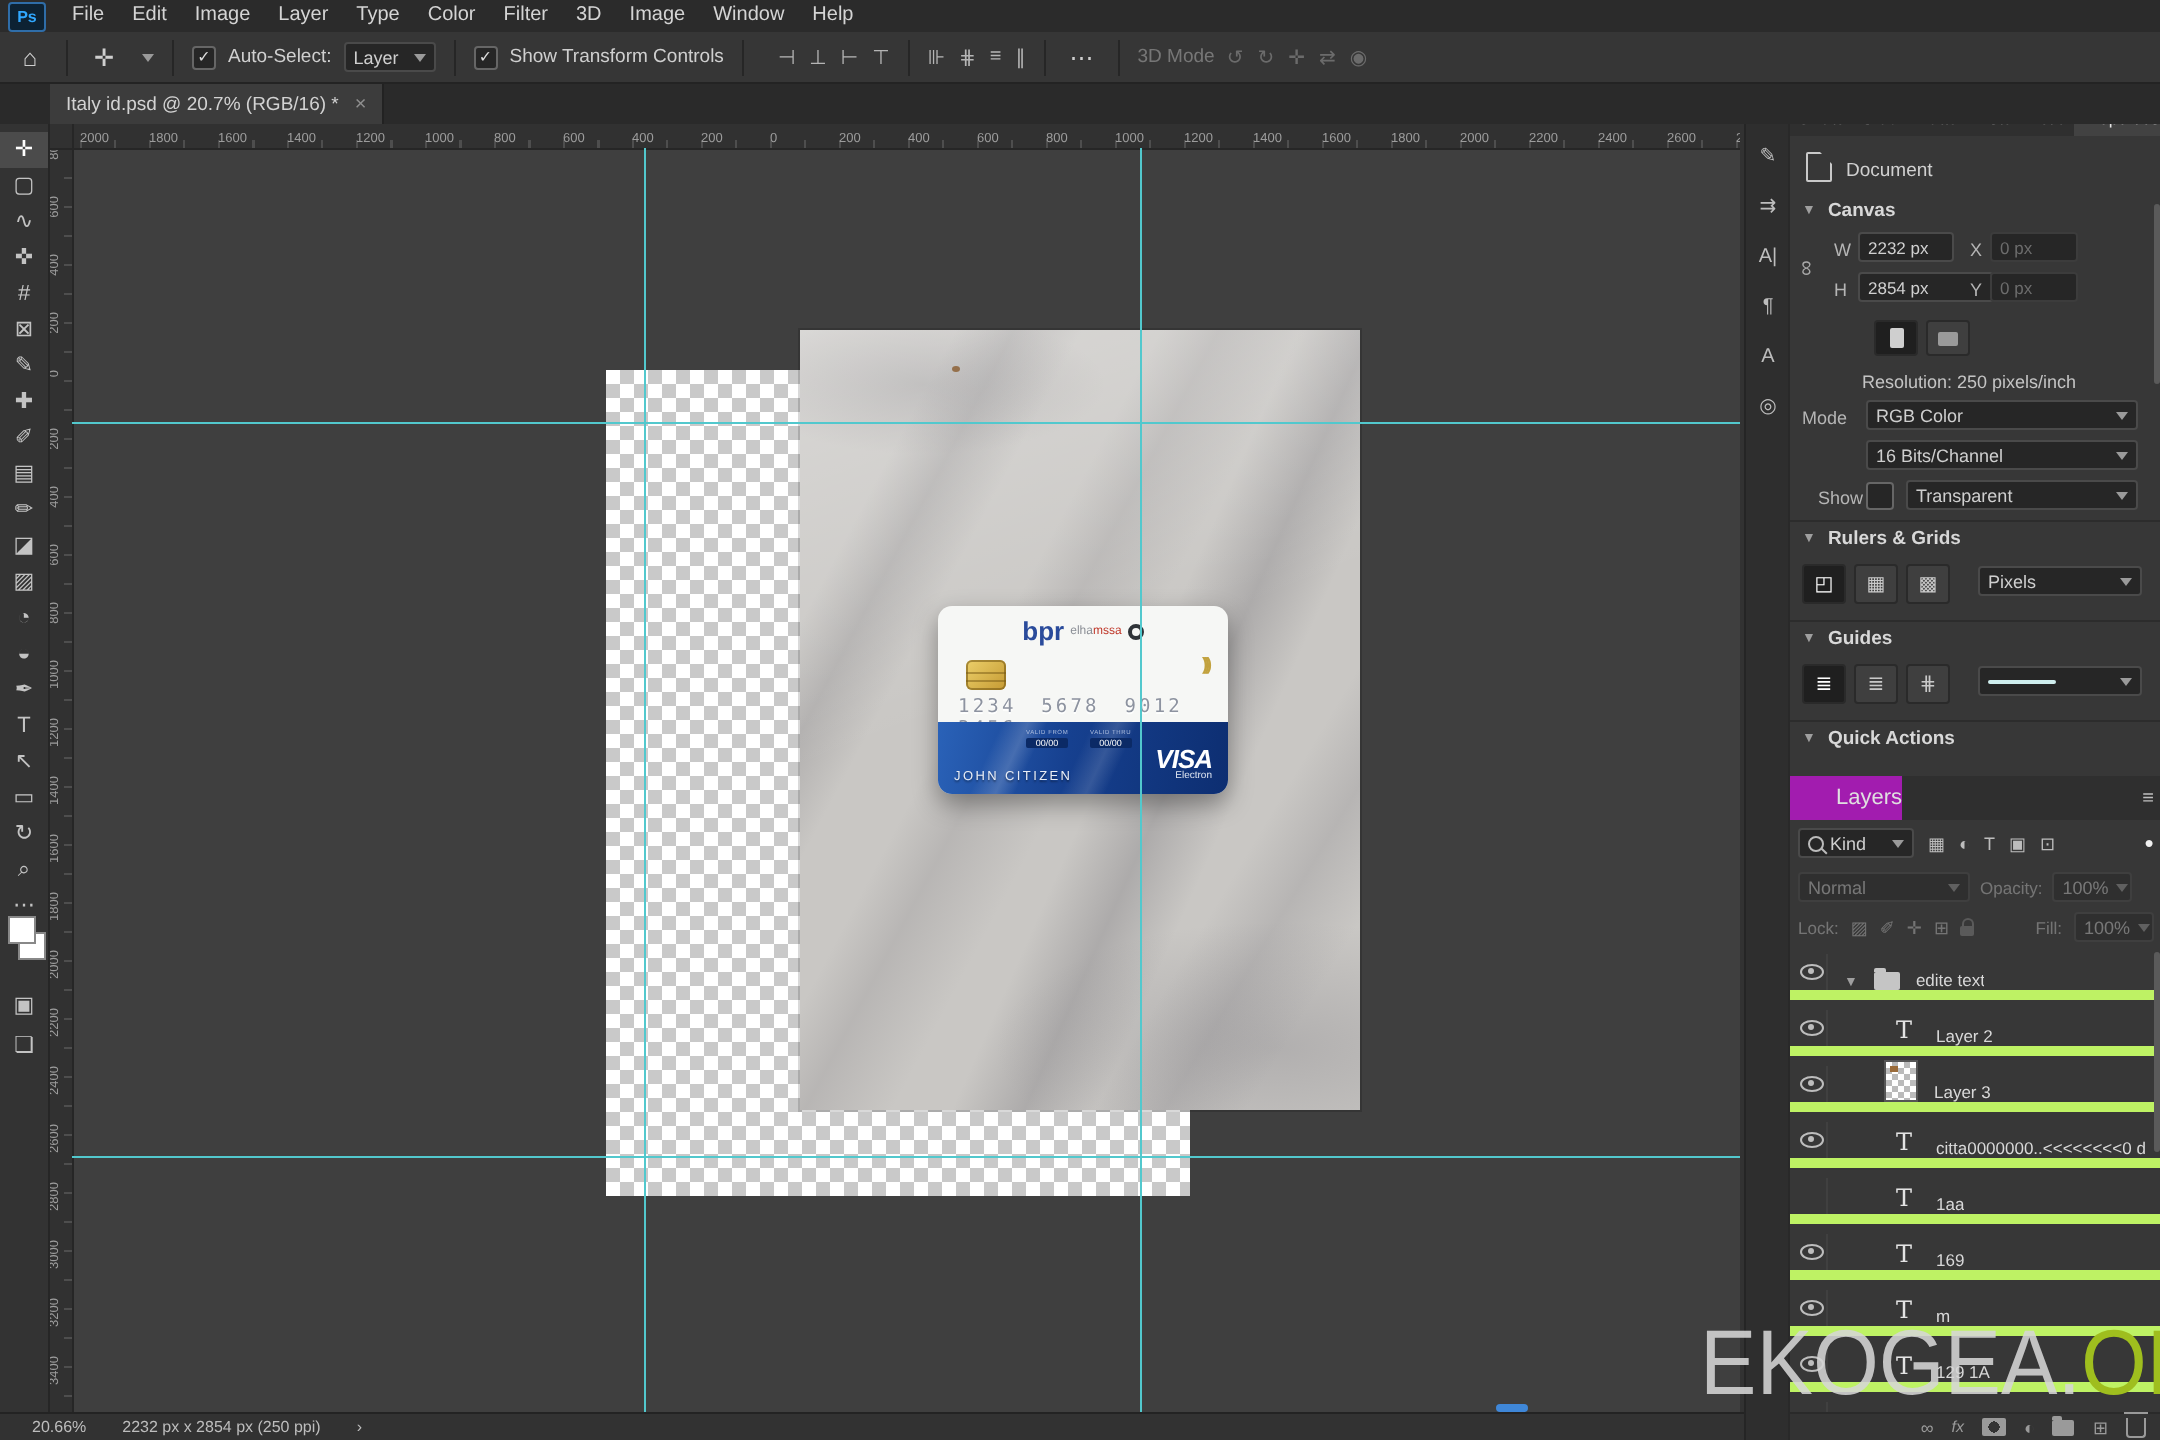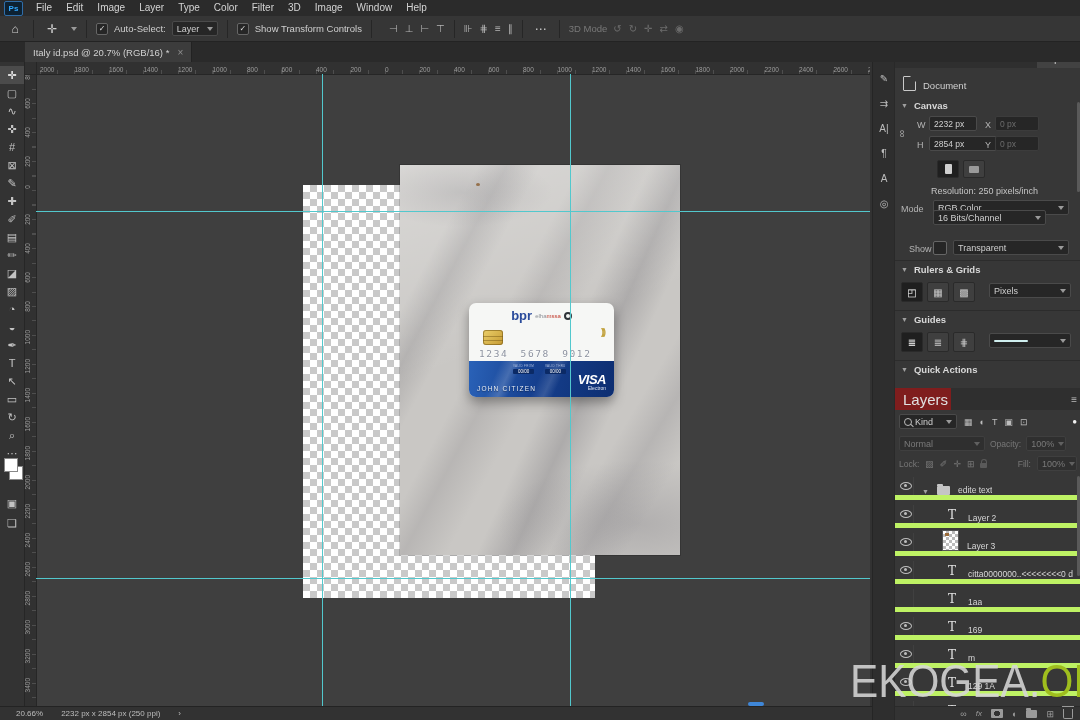--- a/index.html
+++ b/index.html
@@ -112,22 +112,22 @@
   .doc-icon::before{content:'';position:absolute;right:-1px;top:-1px;border:3px solid;border-color:#373737 #373737 transparent transparent}
   .linkchain{position:absolute;font-size:11px;color:#a8a8a8;transform:rotate(90deg)}
   .orientbtn{position:absolute;width:22px;height:18px;border:1px solid #2a2a2a;border-radius:2px;background:#3f3f3f;
              display:flex;align-items:center;justify-content:center;box-sizing:border-box}
   .orientbtn.active{background:#1f1f1f}
   .port-glyph{width:7px;height:10px;background:#cfcfcf;border-radius:1px}
   .land-glyph{width:10px;height:7px;background:#9a9a9a;border-radius:1px}
   .guide-line-swatch{width:34px;height:2px;background:#cfeeee;border-radius:1px}
   
   #layershdr{position:absolute;left:0;top:346px;width:186px;height:22px;background:#2f2f2f}
-  #layerstab{position:absolute;left:0;top:0;height:22px;width:56px;background:#7f1d1d;font-size:15px;color:#e0e0e0;
-             display:flex;align-items:center;padding-left:8px;box-sizing:border-box}
+  #layerstab{position:absolute;left:0;top:0;height:22px;width:56px;background:#a21caf;font-size:11px;color:#e0e0e0;
+             display:flex;align-items:center;padding-left:23px;box-sizing:border-box}
   .mag{display:inline-block;width:6px;height:6px;border:1px solid #bbb;border-radius:50%;position:relative;margin-right:3px}
   .mag::after{content:'';position:absolute;width:4px;height:1px;background:#bbb;transform:rotate(45deg);right:-3px;bottom:-1px}
   .filt-ic{font-size:9px;color:#bdbdbd}
   .lrow{position:absolute;left:0;right:0;height:28px;display:flex;align-items:flex-end;gap:8px;padding:0 4px;
         border-bottom:5px solid #bef264;box-sizing:border-box}
   .eye-slot{width:14px;height:18px;display:flex;align-items:center;justify-content:center;border-right:1px solid #404040}
   .eye{width:10px;height:6px;border:1px solid #bdbdbd;border-radius:50%;position:relative}
   .eye::after{content:'';position:absolute;left:3px;top:1px;width:3px;height:3px;background:#bdbdbd;border-radius:50%}
   .hidden-layer .eye{visibility:hidden}
   .chev,.grp-folder,.t-thumb,.img-thumb{display:none}
@@ -414,21 +414,21 @@
       <span class="land-glyph"></span>
     </span>
 
   <span class="flabel" style="left:36px;top:144px;color:#c4c4c4">Resolution: 250 pixels/inch</span>
 
   <span class="flabel" style="left:6px;top:162px">Mode</span>
   <span class="select" style="position:absolute;left:38px;top:158px;width:136px">
     <span>RGB Color</span>
       <span class="sel-arrow"></span>
   </span>
-  <span class="select" style="position:absolute;left:38px;top:168px;width:113px">
+  <span class="select" style="position:absolute;left:38px;top:178px;width:136px">
     <span>16 Bits/Channel</span>
       <span class="sel-arrow"></span>
   </span>
   <span class="flabel" style="left:14px;top:202px">Show</span>
   <span class="chkbox" style="position:absolute;left:38px;top:199px;width:12px;height:12px"></span>
   <span class="select" style="position:absolute;left:58px;top:198px;width:116px">
     <span>Transparent</span>
       <span class="sel-arrow"></span>
   </span>
 

